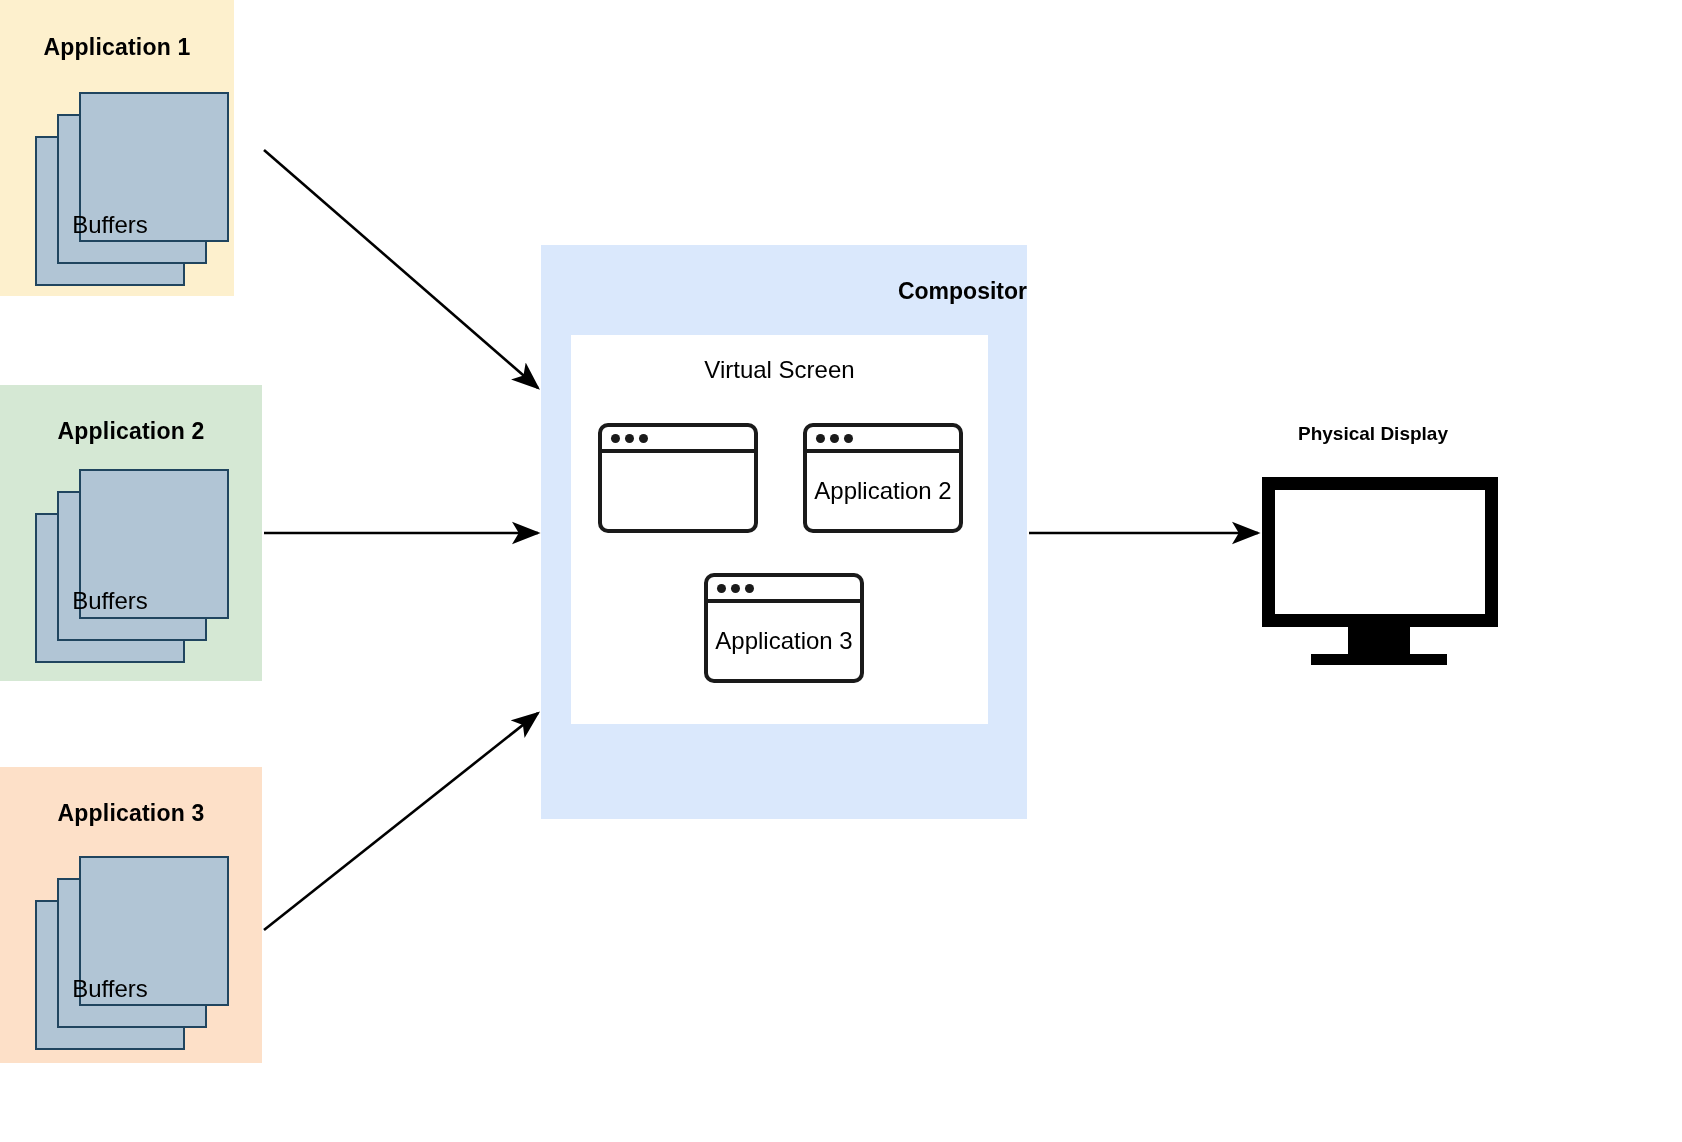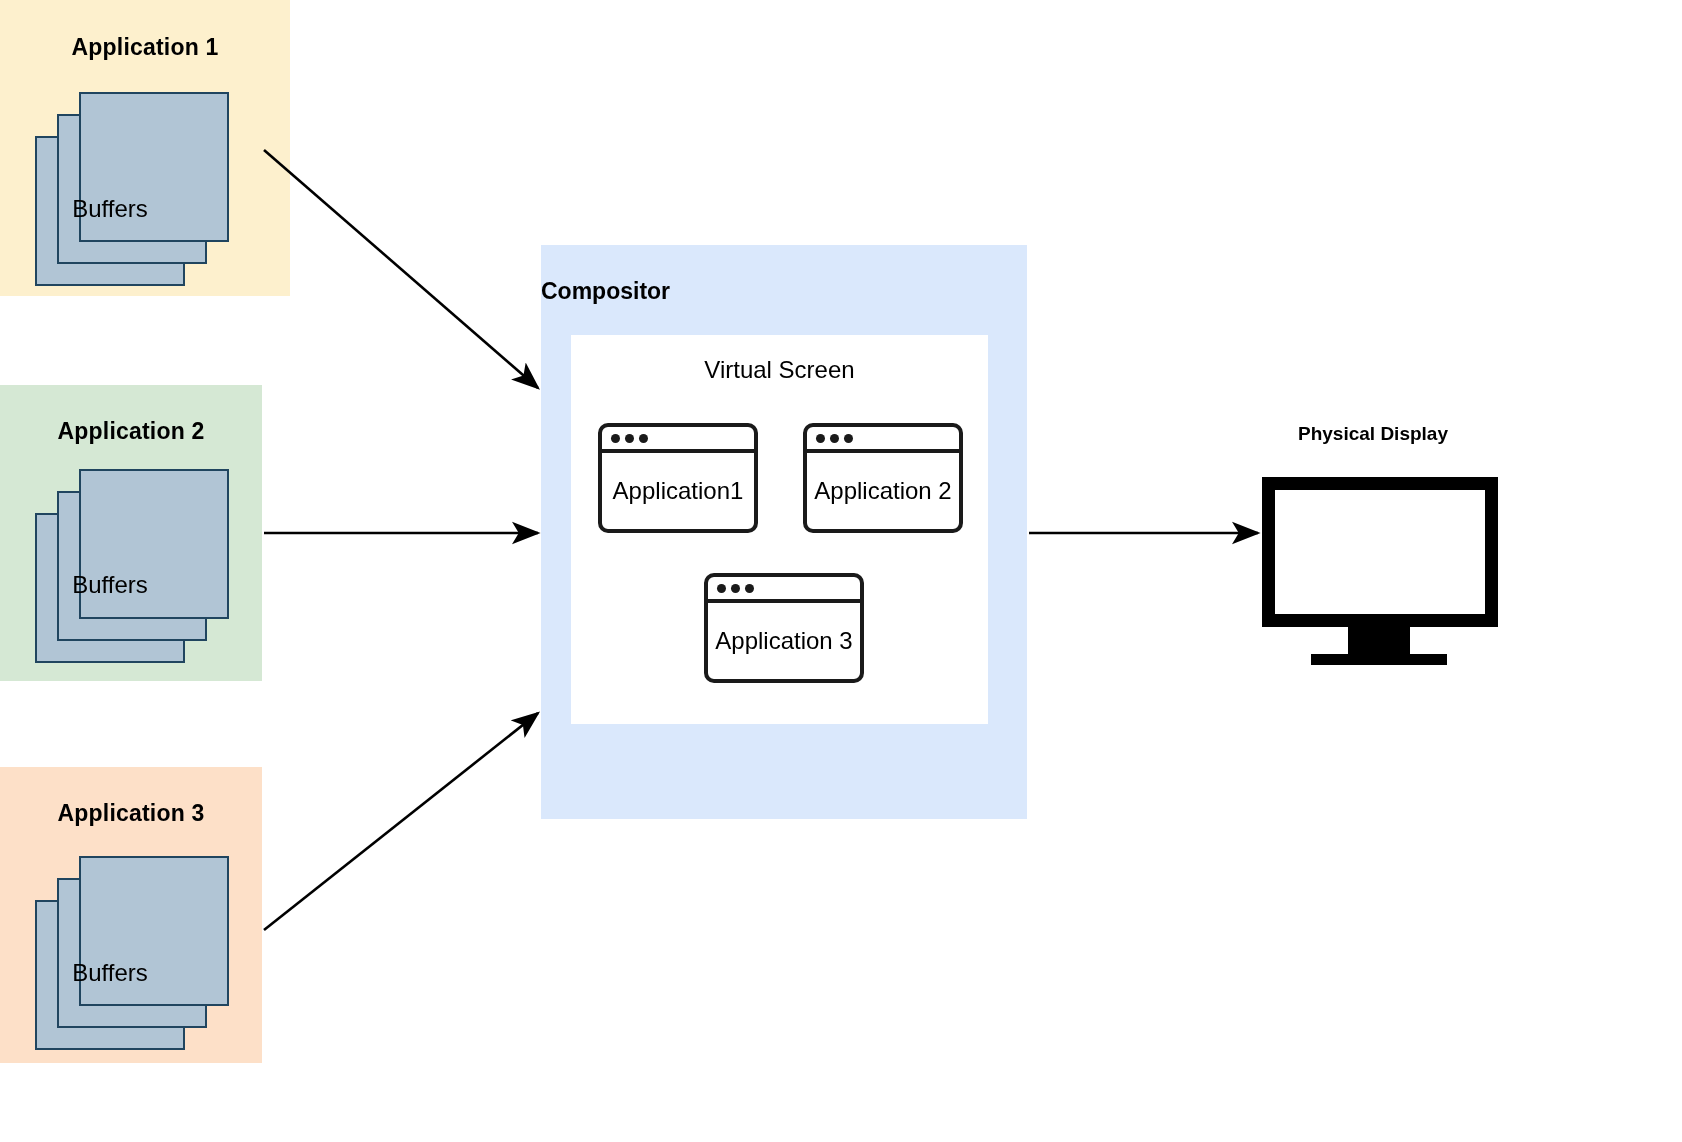--- a/index.html
+++ b/index.html
@@ -44,32 +44,33 @@
     border: 2px solid #20455f;
     box-sizing: border-box;
   }
   .buffer-label {
     position: absolute;
     left: 0;
     right: 0;
     text-align: center;
     font-size: 24px;
     color: #000000;
+    margin-top: 16px;
   }
 
   
   #compositor-box {
     position: absolute;
     background: #dae8fc;
   }
   #compositor-title {
     position: absolute;
     left: 0;
     right: 0;
-    text-align: left;
+    text-align: right;
     font-size: 23px;
     font-weight: bold;
     color: #000000;
   }
   #virtual-screen {
     position: absolute;
     background: #ffffff;
   }
   #virtual-screen-title {
     position: absolute;
@@ -154,21 +155,21 @@
     width: 1682px;
     height: 1142px;
     pointer-events: none;
   }
 </style>
 </head>
 <body>
 
 <div id="canvas">
 
-  <div class="app-group" id="grp-0" style="left: 0px; top: 0px; width: 290px; height: 296px; background: rgb(253, 240, 205); padding-left: 20px;">
+  <div class="app-group" id="grp-0" style="left: 0px; top: 0px; width: 234px; height: 296px; background: rgb(253, 240, 205); padding-left: 20px;">
     <div class="app-group-title" id="grp-0-title" style="top: 34px;">Application 1</div>
     <div class="buffer-stack" id="grp-0-stack" style="left: 35px; top: 92px; width: 194px; height: 194px;">
       <div class="buffer-sheet" id="grp-0-sheet-2" style="left: 0px; top: 44px; width: 150px; height: 150px;"></div>
       <div class="buffer-sheet" id="grp-0-sheet-1" style="left: 22px; top: 22px; width: 150px; height: 150px;"></div>
       <div class="buffer-sheet" id="grp-0-sheet-0" style="left: 44px; top: 0px; width: 150px; height: 150px;"></div>
       <div class="buffer-label" id="grp-0-buflabel" style="top: 103px; left: 0px; width: 150px;">Buffers</div>
     </div>
   </div>
 
   <div class="app-group" id="grp-1" style="left: 0px; top: 385px; width: 262px; height: 296px; background: rgb(213, 232, 212);">
@@ -198,21 +199,20 @@
   <div id="virtual-screen" style="left: 571px; top: 335px; width: 417px; height: 389px;">
     <div id="virtual-screen-title" style="top: 21px;">Virtual Screen</div>
   </div>
 
   <div class="mini-window" id="win-0" style="left: 598px; top: 423px; width: 160px; height: 110px;">
     <div class="mini-window-titlebar" id="win-0-bar">
         <span class="mini-dot"></span>
         <span class="mini-dot"></span>
         <span class="mini-dot"></span>
       </div>
-    <div class="mini-window-label">Application1</div>
   </div>
   <div class="mini-window" id="win-1" style="left: 803px; top: 423px; width: 160px; height: 110px;">
     <div class="mini-window-titlebar" id="win-1-bar">
         <span class="mini-dot"></span>
         <span class="mini-dot"></span>
         <span class="mini-dot"></span>
       </div>
     <div class="mini-window-label">Application 2</div>
   </div>
   <div class="mini-window" id="win-2" style="left: 704px; top: 573px; width: 160px; height: 110px;">

